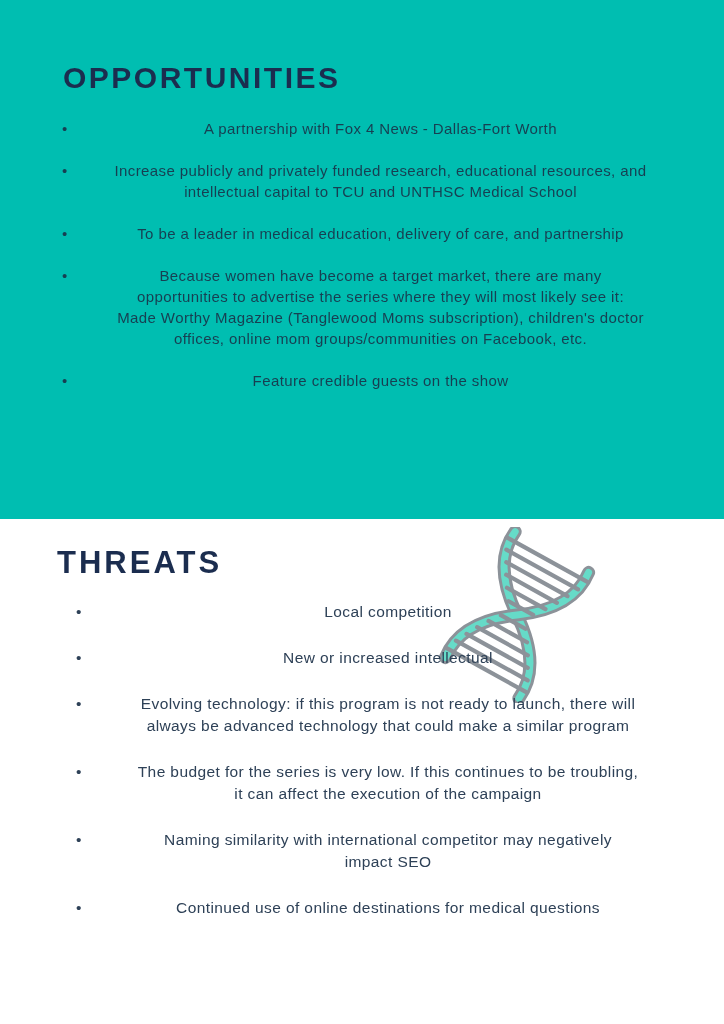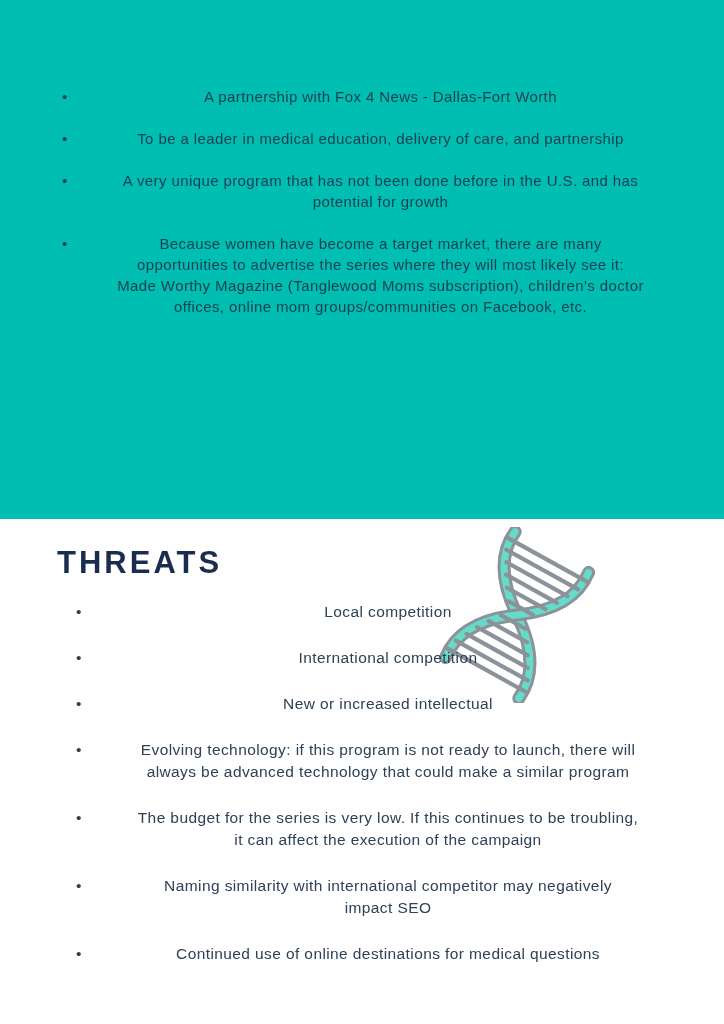--- a/index.html
+++ b/index.html
@@ -32,29 +32,31 @@
   .page-number{position:absolute;right:45px;bottom:30px;font-size:16px;font-weight:bold;
     letter-spacing:3px;color:#2a3d5f;}
   .accent-bar{position:absolute;left:57px;right:60px;bottom:0;height:14px;background:#00beb1;}
 </style>
 </head>
 <body>
 
 <div class="page">
 
   <section class="teal-section">
+    <h1>OPPORTUNITIES</h1>
     <ul class="bullets">
       <li>A partnership with Fox 4 News - Dallas-Fort Worth</li>
+      <li>Increase publicly and privately funded research, educational resources, and
+intellectual capital to TCU and UNTHSC Medical School</li>
       <li>To be a leader in medical education, delivery of care, and partnership</li>
-      <li>A very unique program that has not been done before in the U.S. and has
-potential for growth</li>
       <li>Because women have become a target market, there are many
 opportunities to advertise the series where they will most likely see it:
 Made Worthy Magazine (Tanglewood Moms subscription), children's doctor
 offices, online mom groups/communities on Facebook, etc.</li>
+      <li>Feature credible guests on the show</li>
     </ul>
   </section>
 
   <section class="white-section">
 
     <svg class="dna" viewBox="0 0 176 176" xmlns="http://www.w3.org/2000/svg">
       <g transform="translate(88,88) rotate(29)" fill="none" stroke-linecap="round">
 
         <path d="M -42,-72 C -46,-38 -20,-14 0,0 C 20,14 46,38 42,72" stroke="#8c9299" stroke-width="13"></path>
         <path d="M -42,-72 C -46,-38 -20,-14 0,0 C 20,14 46,38 42,72" stroke="#66dbc8" stroke-width="7"></path>
@@ -75,21 +77,20 @@
           <line x1="35" y1="41" x2="-35" y2="41"></line>
           <line x1="41" y1="52" x2="-41" y2="52"></line>
           <line x1="46" y1="63" x2="-46" y2="63"></line>
         </g>
       </g>
     </svg>
 
     <h2>THREATS</h2>
     <ul class="bullets">
       <li>Local competition</li>
-      <li>International competition</li>
       <li>New or increased intellectual</li>
       <li>Evolving technology: if this program is not ready to launch, there will
 always be advanced technology that could make a similar program</li>
       <li>The budget for the series is very low. If this continues to be troubling,
 it can affect the execution of the campaign</li>
       <li>Naming similarity with international competitor may negatively
 impact SEO</li>
       <li>Continued use of online destinations for medical questions</li>
     </ul>
 

